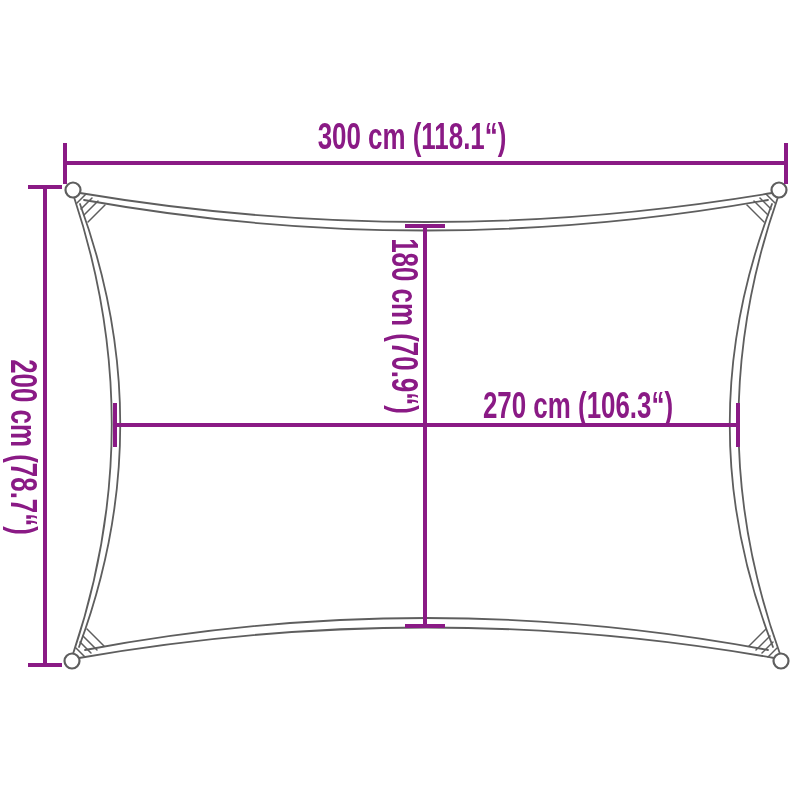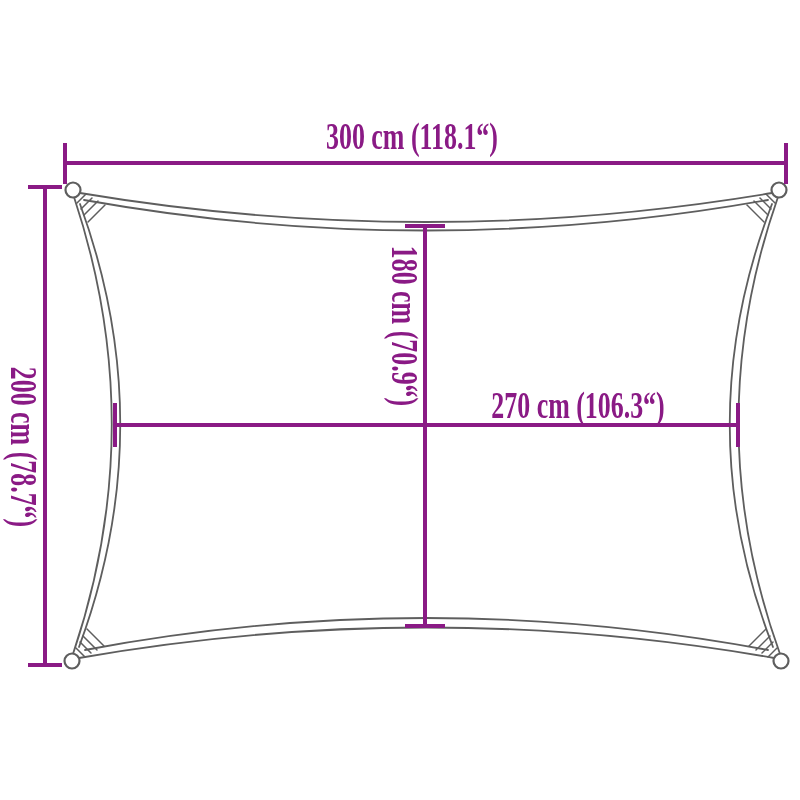--- a/index.html
+++ b/index.html
@@ -2,21 +2,21 @@
 <html style="--accent: #8a1a85; --outline: #5e5e5e; --bg: #ffffff;"><head>
 <meta charset="utf-8">
 <style>
   html, body { margin: 0; padding: 0; background: #ffffff; }
   .canvas {
     position: relative;
     width: 800px;
     height: 800px;
     background: var(--bg, #ffffff);
     overflow: hidden;
-    font-family: Liberation Serif, serif;
+    font-family: Liberation Sans, sans-serif;
   }
   .drawing { position: absolute; left: 0; top: 0; }
   .sail  { stroke: var(--outline, #5e5e5e); stroke-width: 1.8; fill: none; stroke-linecap: round; }
   .loop  { stroke: var(--outline, #5e5e5e); stroke-width: 2.2; fill: #ffffff; }
   .web   { stroke: var(--outline, #5e5e5e); stroke-width: 1.5; fill: none; stroke-linecap: round; }
   .dim   { stroke: var(--accent, #8a1a85); stroke-width: 4; fill: none; }
   .dim-label {
     position: absolute;
     font-weight: 700;
     font-size: 37px;

